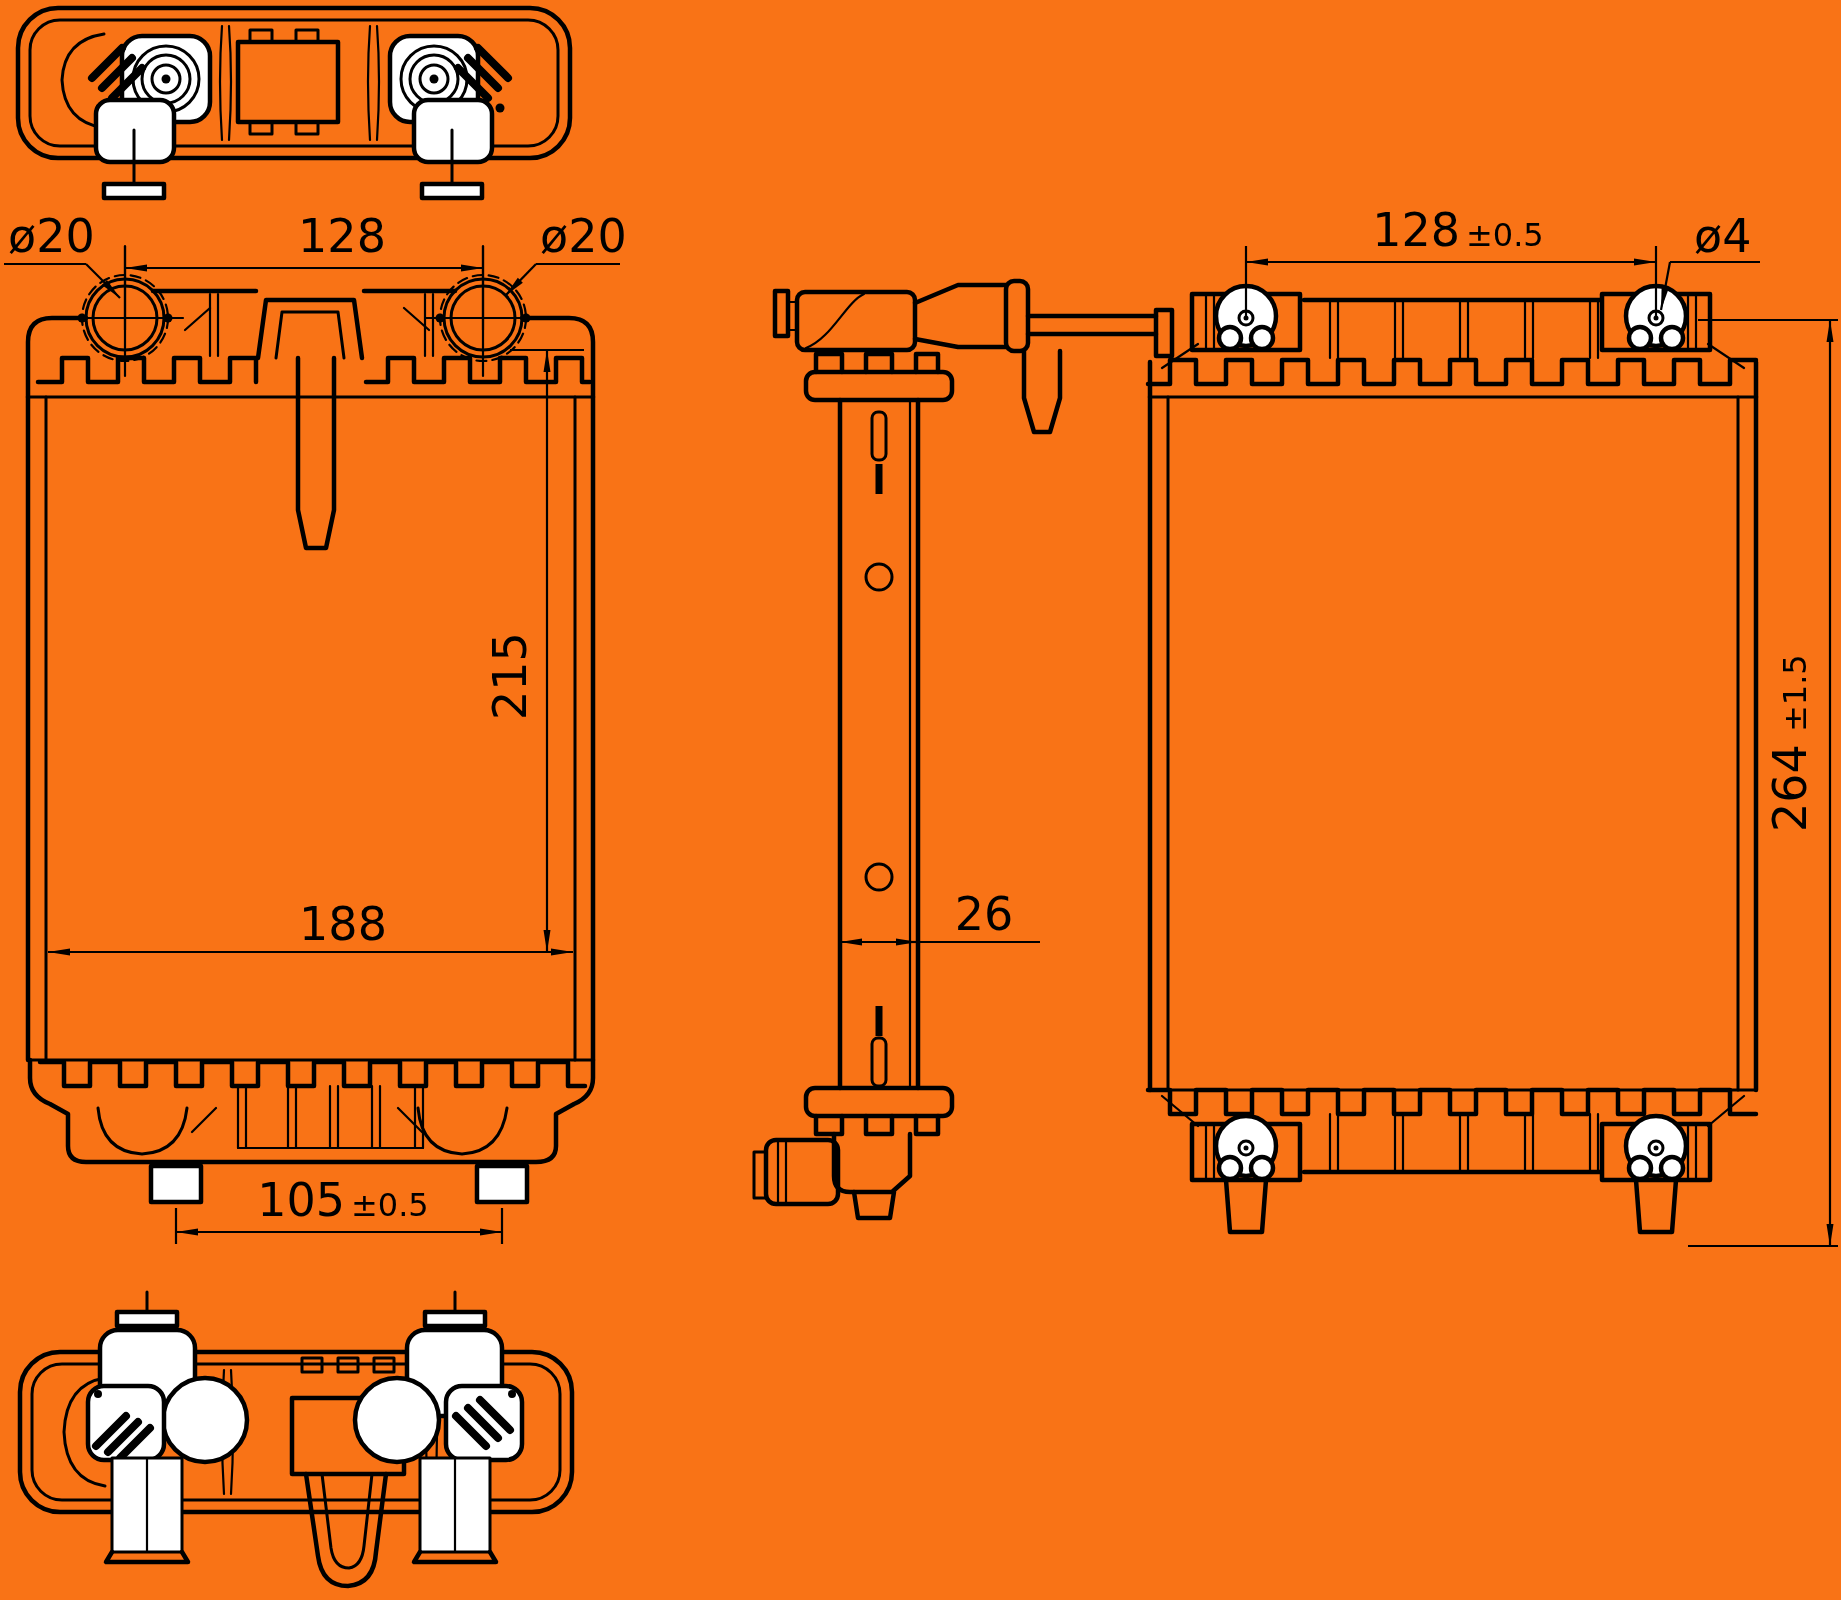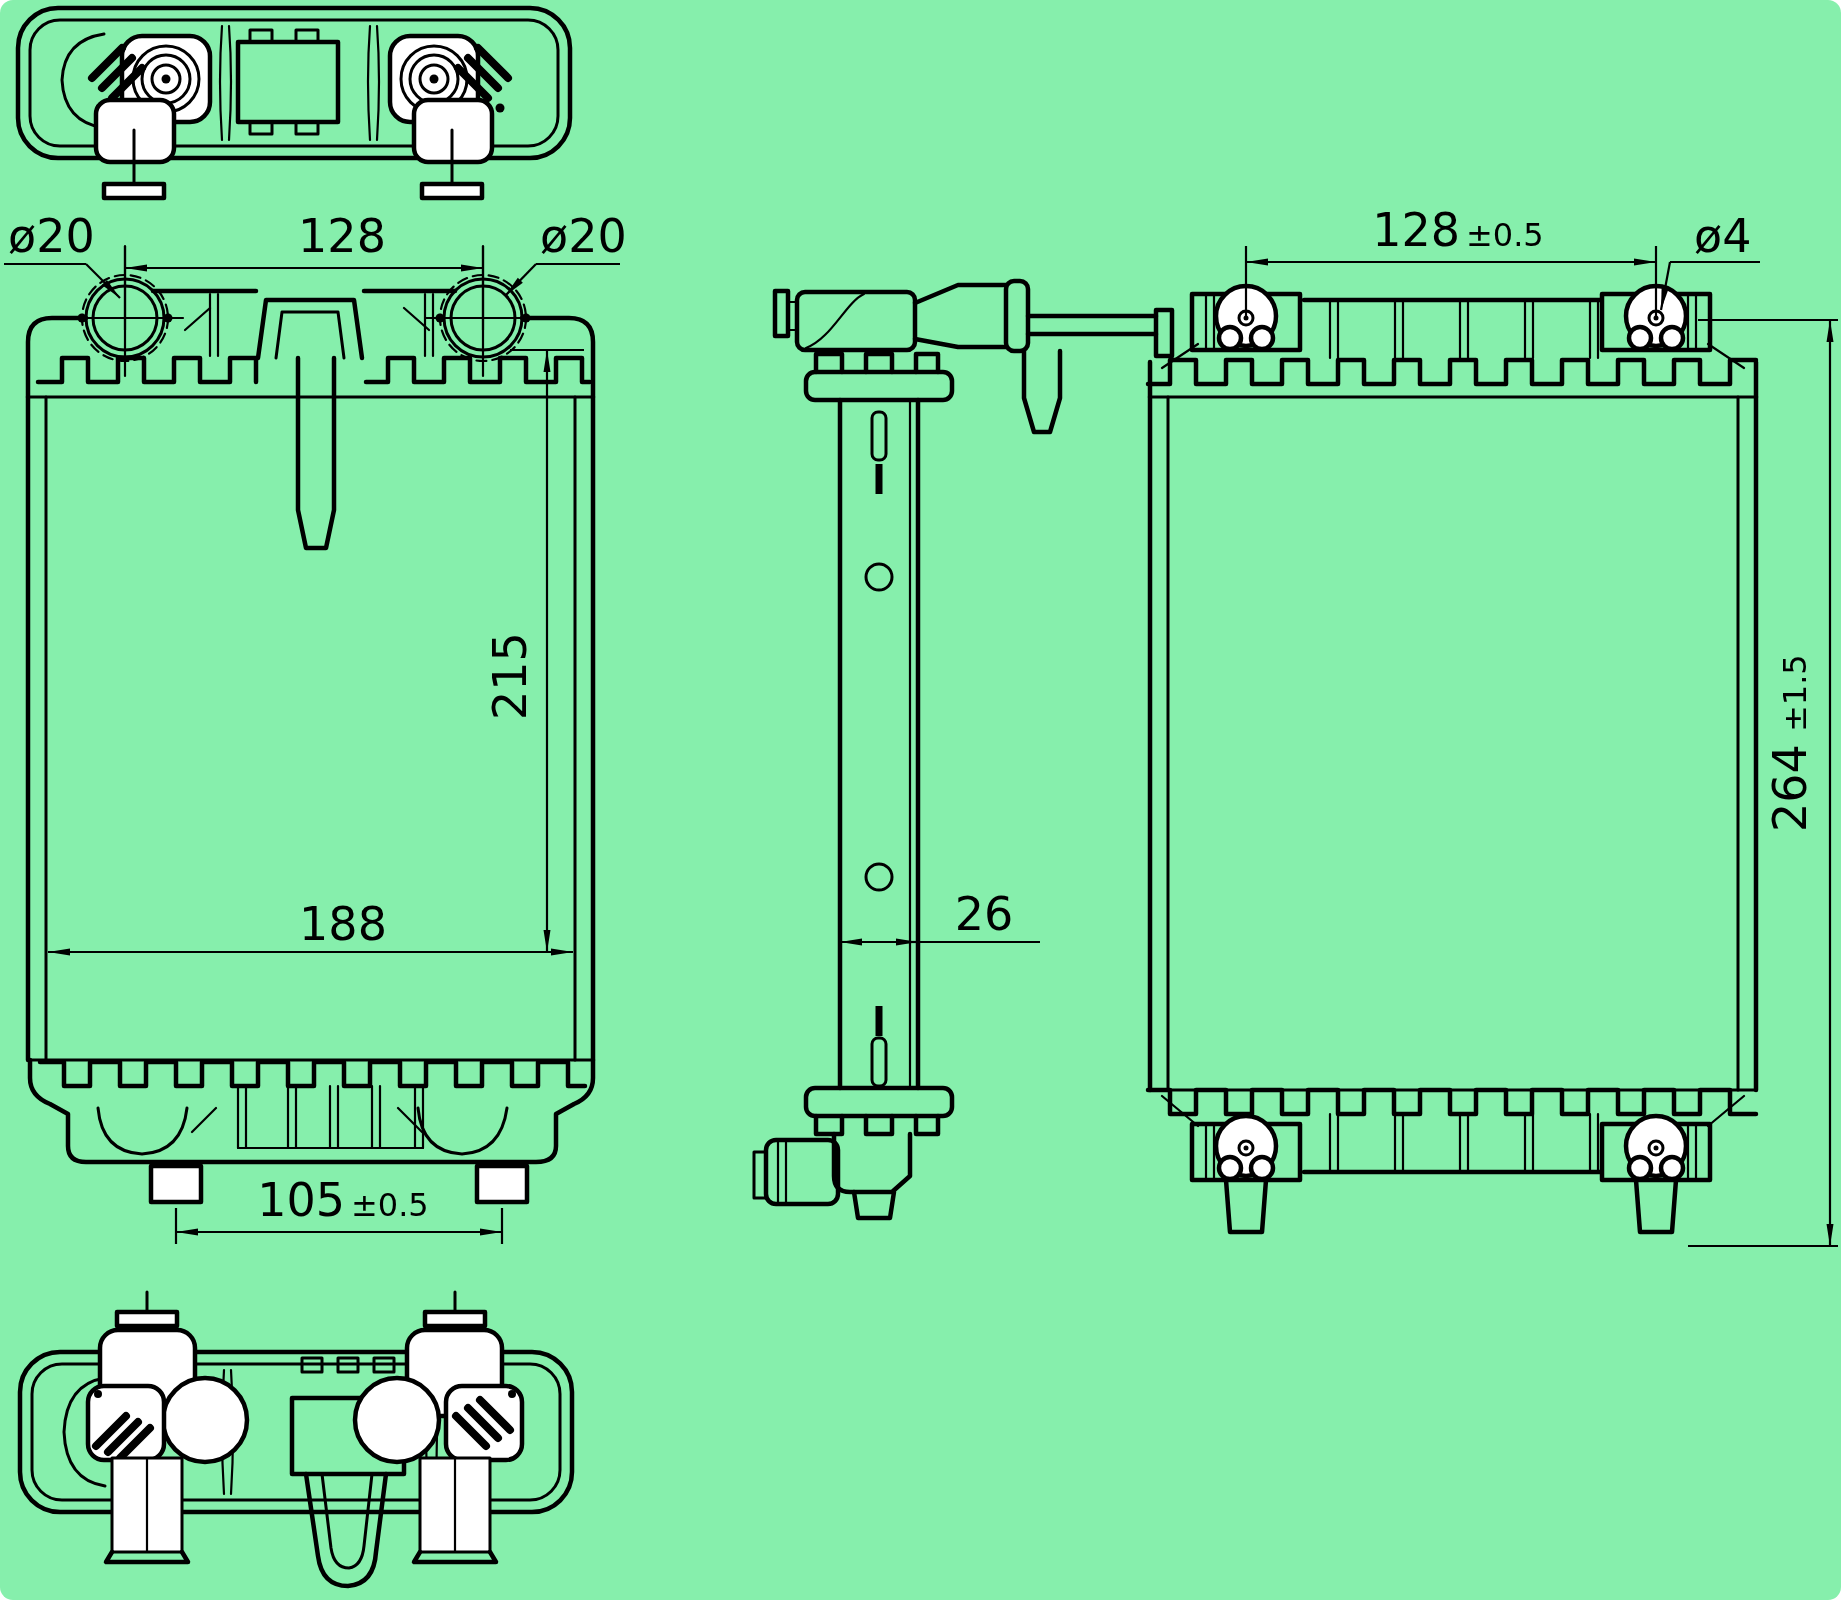--- a/index.html
+++ b/index.html
@@ -1,16 +1,16 @@
 <!DOCTYPE html>
 <html><head>
 <meta charset="utf-8">
 <style>
   html,body{margin:0;padding:0;background:#ffffff;}
-  #stage{position:relative;width:1841px;height:1600px;background:#86efac;overflow:hidden;border-radius:13px;}
+  #stage{position:relative;width:1841px;height:1600px;background:#f97316;overflow:hidden;}
   svg{position:absolute;left:0;top:0;}
   .o{fill:none;stroke:#000;stroke-width:4.5;stroke-linecap:round;stroke-linejoin:round;}
   .m{fill:none;stroke:#000;stroke-width:3;stroke-linecap:round;stroke-linejoin:round;}
   .t{fill:none;stroke:#000;stroke-width:2.2;stroke-linecap:round;stroke-linejoin:round;}
   .d{fill:none;stroke:#000;stroke-width:2.2;stroke-linecap:butt;}
   .f{fill:#fff;stroke:#000;stroke-width:4.5;stroke-linejoin:round;}
   .fm{fill:#fff;stroke:#000;stroke-width:3;stroke-linejoin:round;}
   .h{fill:none;stroke:#000;stroke-width:8;stroke-linecap:round;}
   .k{fill:none;stroke:#000;stroke-width:7;stroke-linecap:butt;}
   .dot{fill:#000;stroke:none;}

